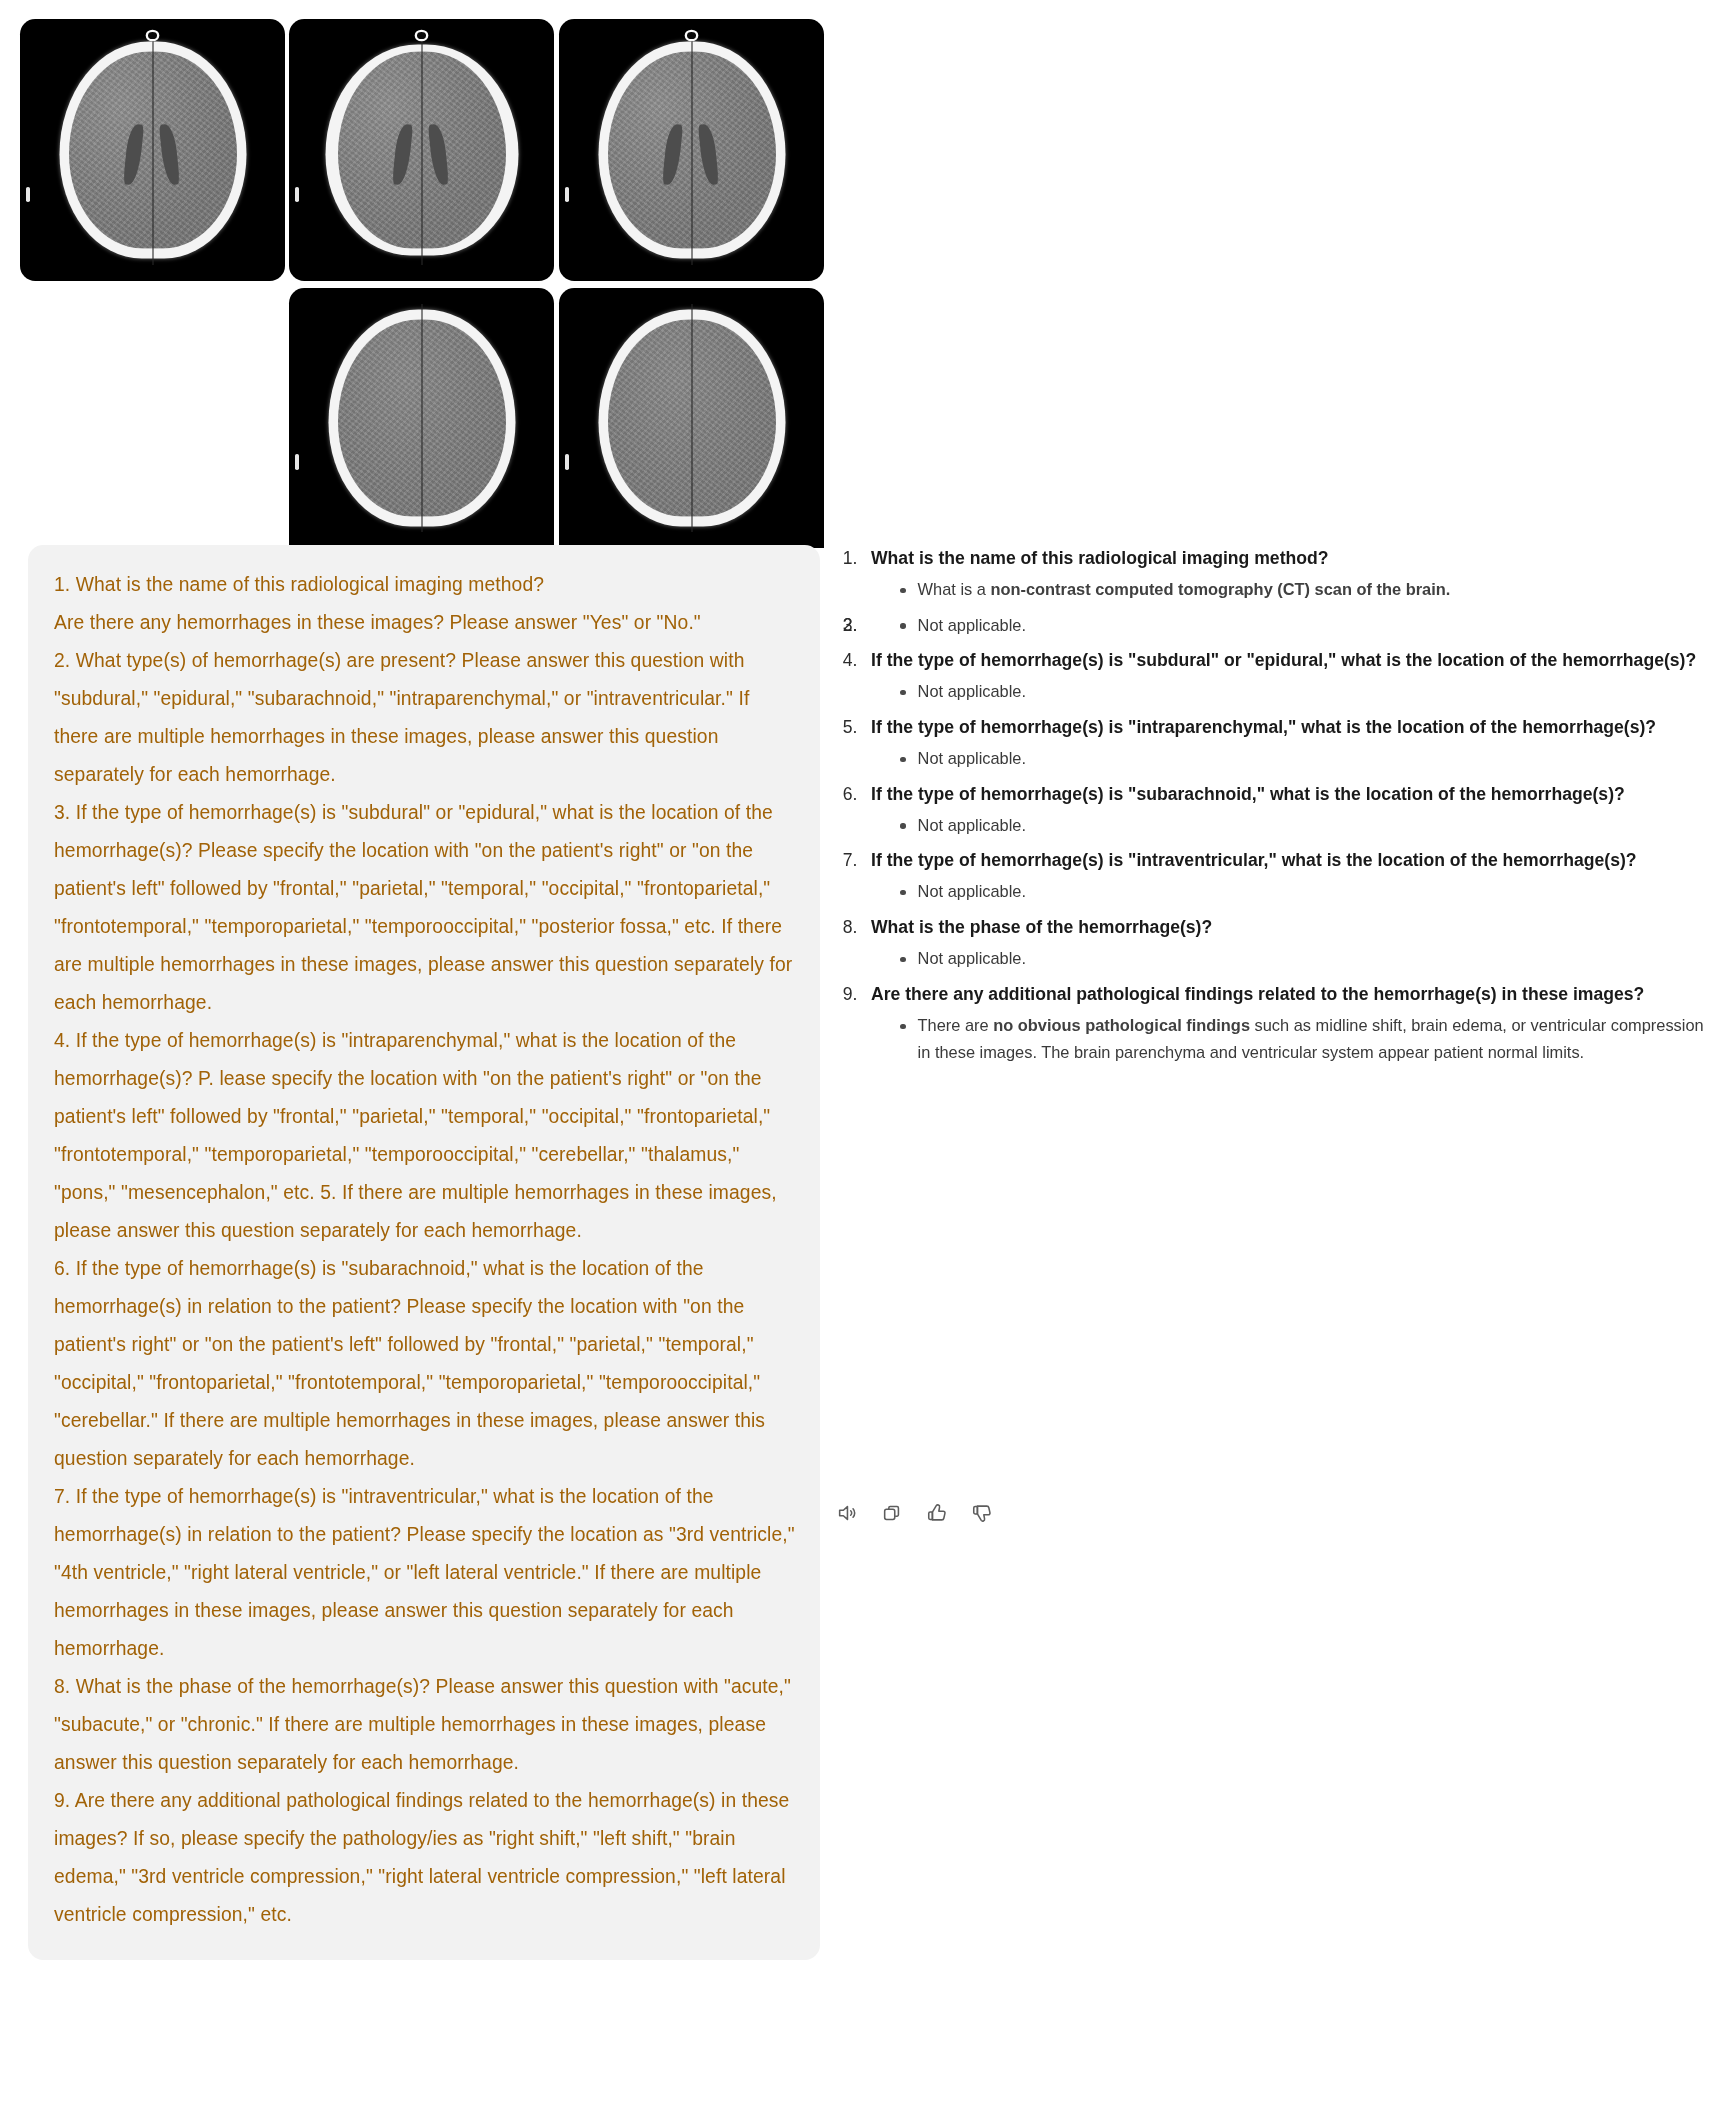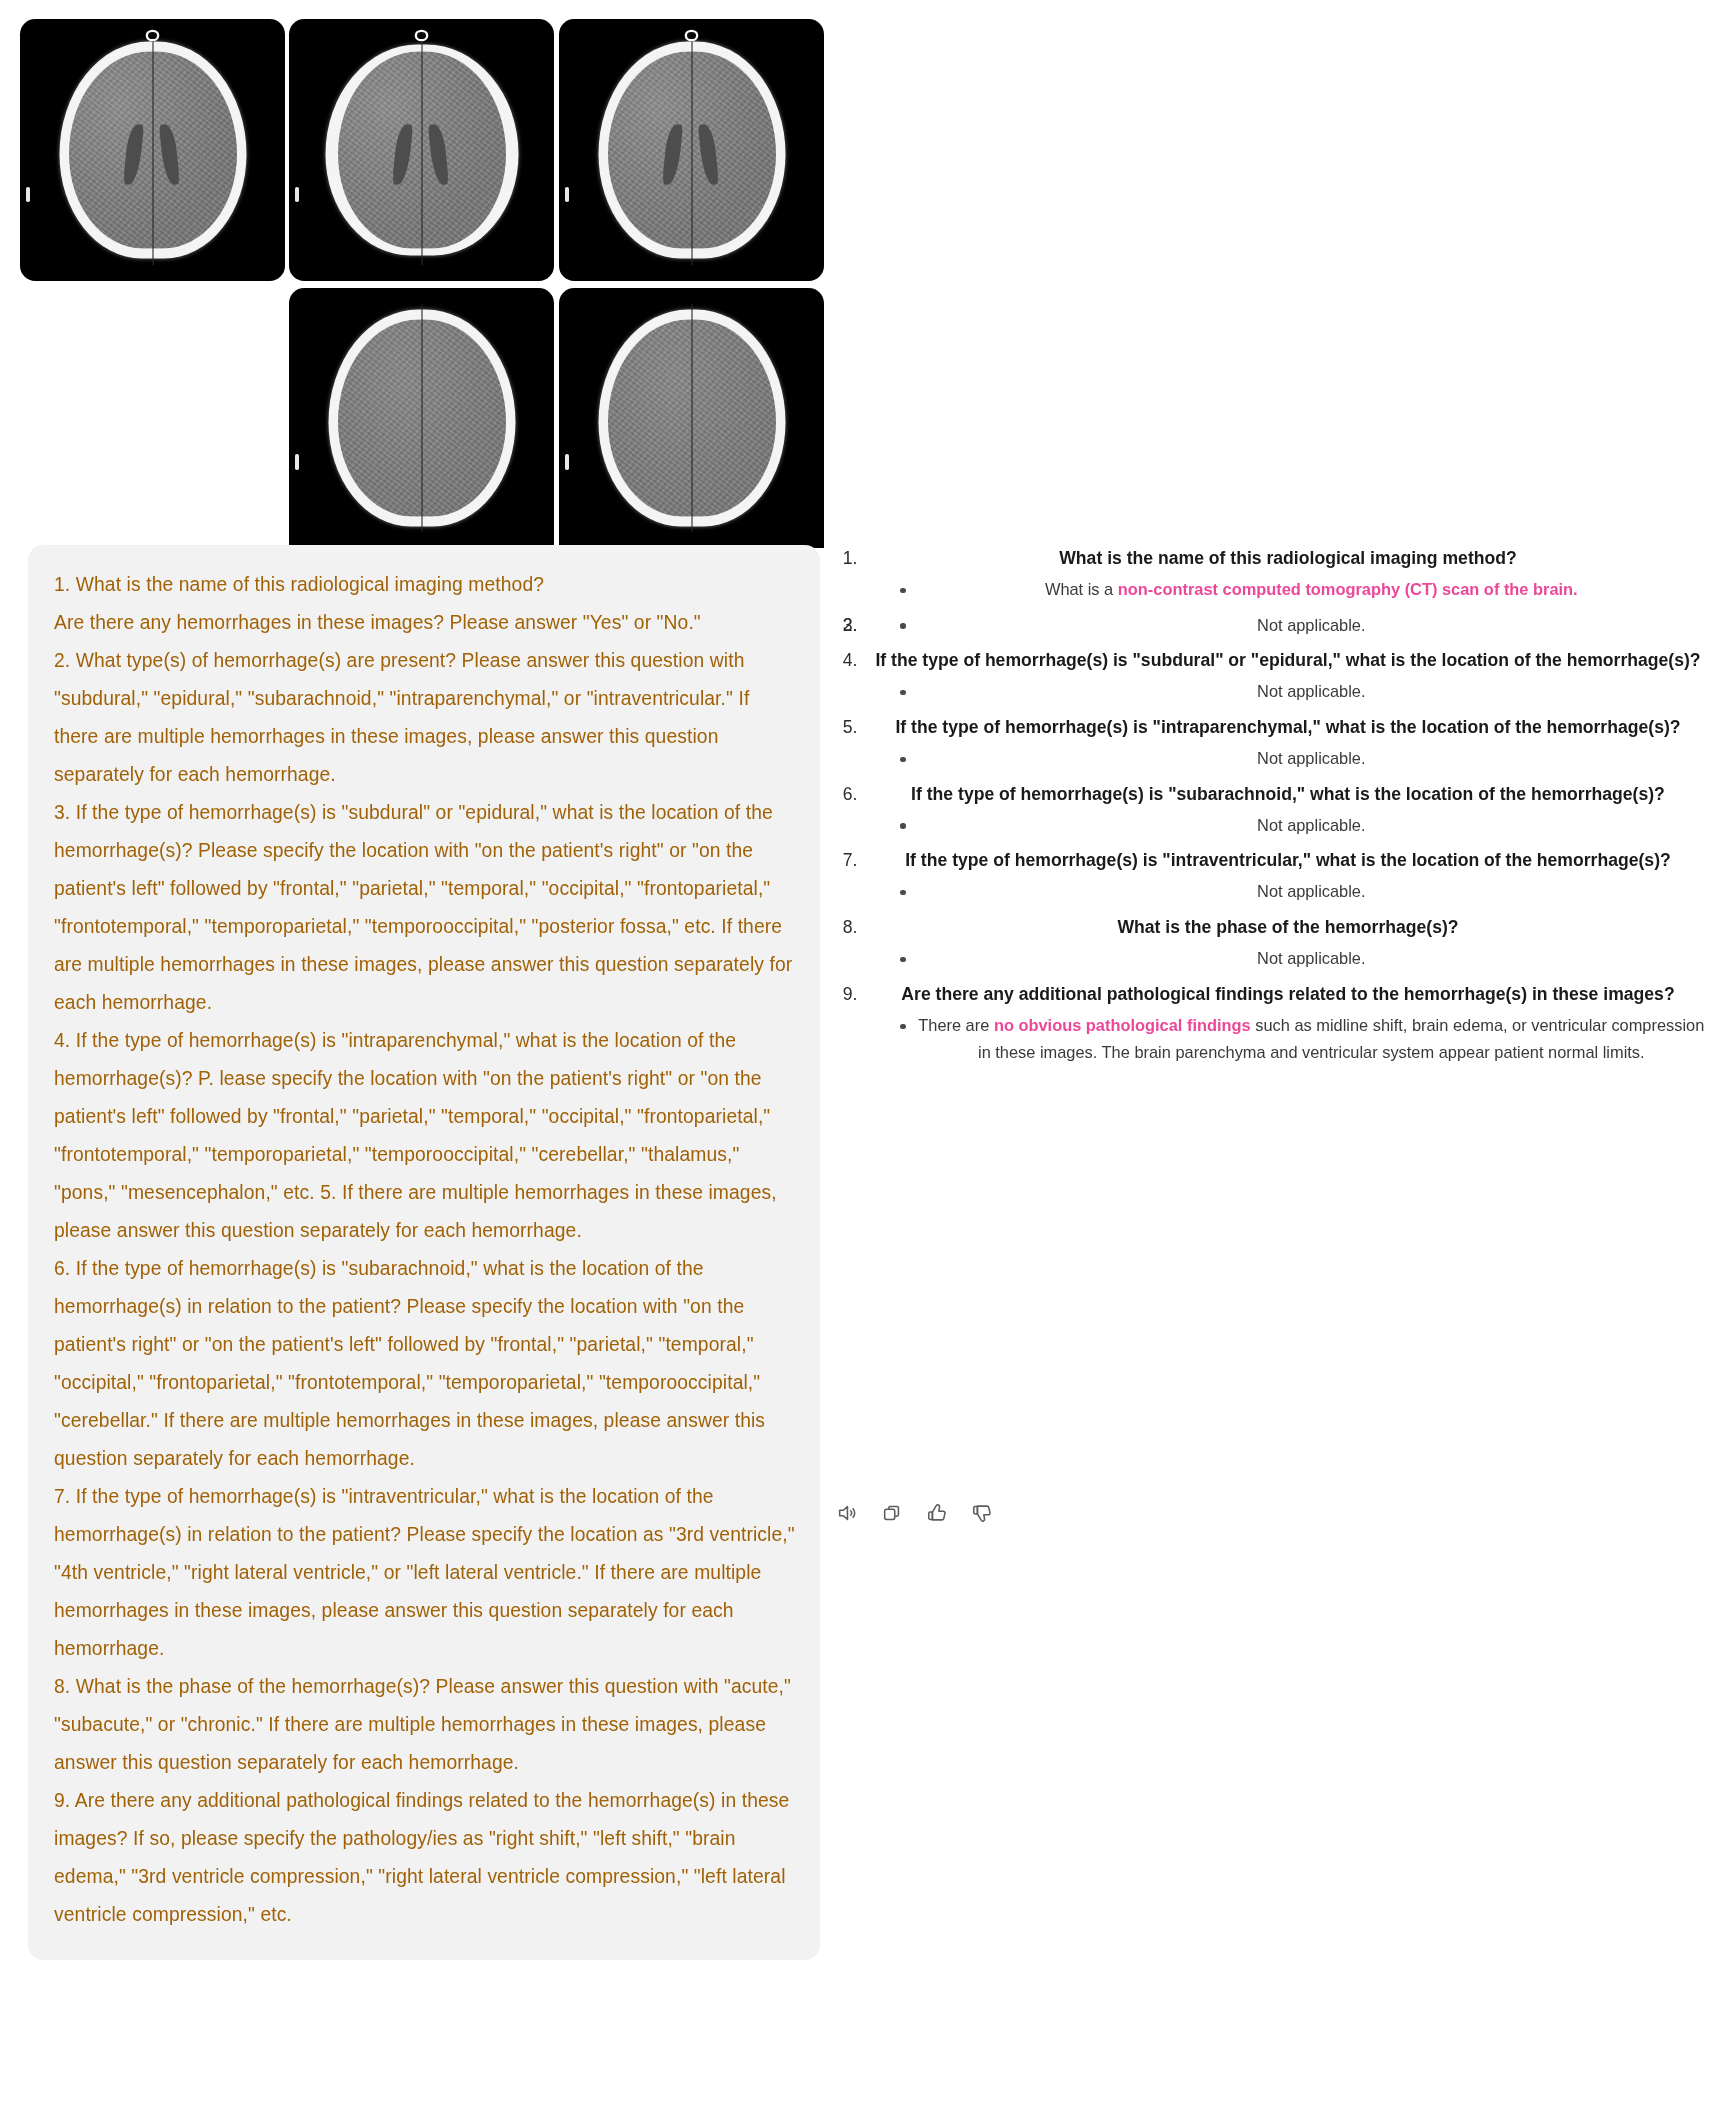--- a/index.html
+++ b/index.html
@@ -135,21 +135,20 @@
     word-wrap: break-word;
     letter-spacing: 0.1px;
   }
 
   
   #answer-panel {
     position: absolute;
     left: 838px;
     top: 545px;
     width: 867px;
-    text-align: center;
   }
   ol.qa-list {
     list-style: none;
     margin: 0;
     padding: 0;
     counter-reset: qa;
   }
   li.qa-item {
     position: relative;
     margin: 0 0 8.2px 0;
@@ -189,21 +188,21 @@
   ul.qa-answers li::before {
     content: "";
     position: absolute;
     left: 4.7px;
     top: 11.7px;
     width: 5.3px;
     height: 5.3px;
     border-radius: 50%;
     background: #4a4a4a;
   }
-  .b { font-weight: bold; color: #ec4899; }
+  .b { font-weight: bold; color: #404040; }
 
   
   #action-bar {
     position: absolute;
     left: 834px;
     top: 1500px;
     display: flex;
     gap: 19px;
     align-items: center;
   }

